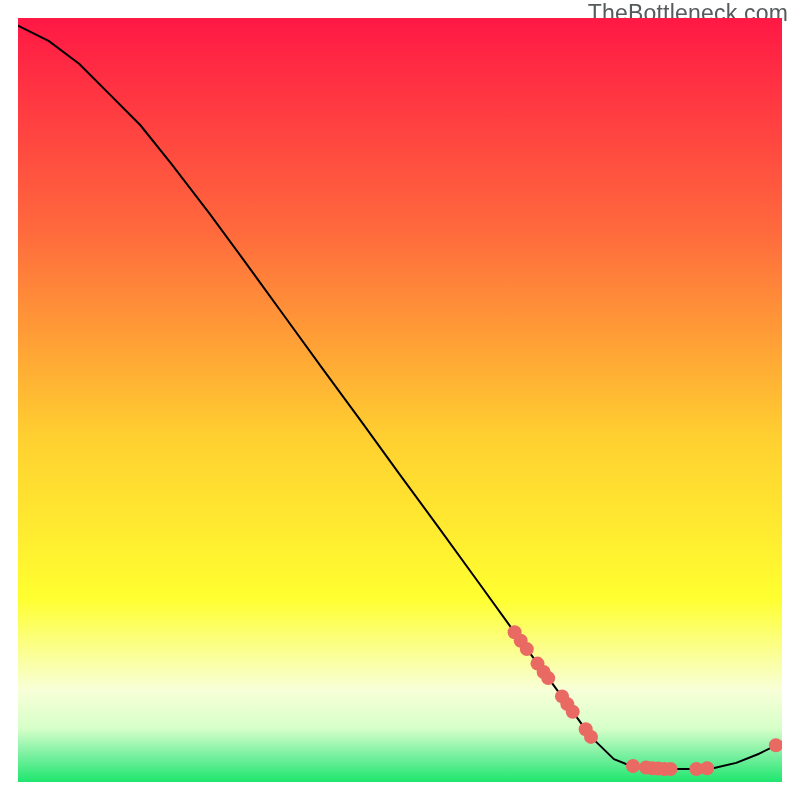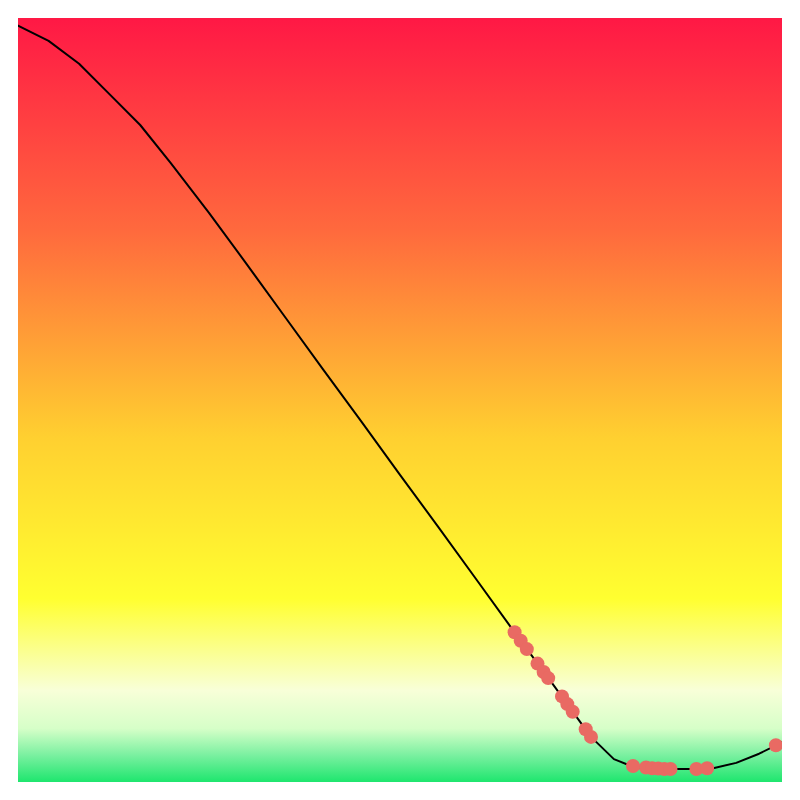--- a/index.html
+++ b/index.html
@@ -35,20 +35,21 @@
     color: #555a5b;
     letter-spacing: 0.2px;
     user-select: none;
     font-family: Arial, Helvetica, sans-serif;
   }
 </style>
 </head>
 <body>
 
 <div class="stage">
+  <div class="watermark">TheBottleneck.com</div>
   <div class="plot-area">
     <svg id="chart-svg" width="764" height="764" viewBox="0 0 764 764">
       <defs>
         <linearGradient id="bg-grad" x1="0" y1="0" x2="0" y2="1">
           <stop id="g-stop0" offset="0%" stop-color="#ff1845"></stop>
           <stop id="g-stop1" offset="28%" stop-color="#ff6a3d"></stop>
           <stop id="g-stop2" offset="55%" stop-color="#ffd030"></stop>
           <stop id="g-stop3" offset="76%" stop-color="#ffff30"></stop>
           <stop id="g-stop4" offset="88%" stop-color="#f8ffd8"></stop>
           <stop id="g-stop4b" offset="93%" stop-color="#d6ffc8"></stop>

